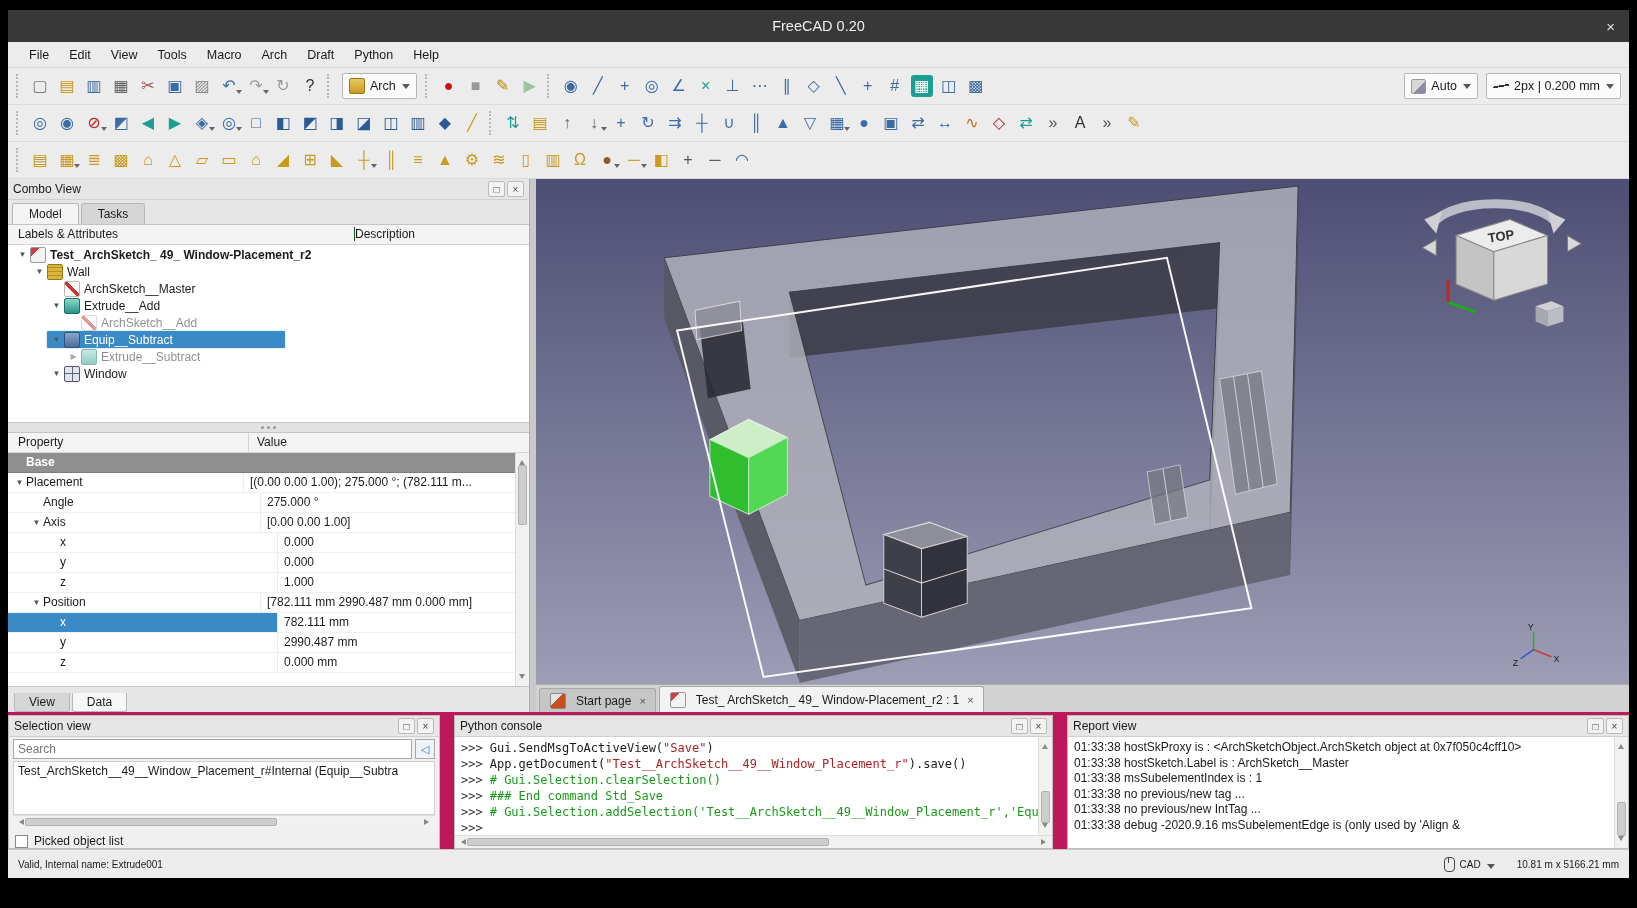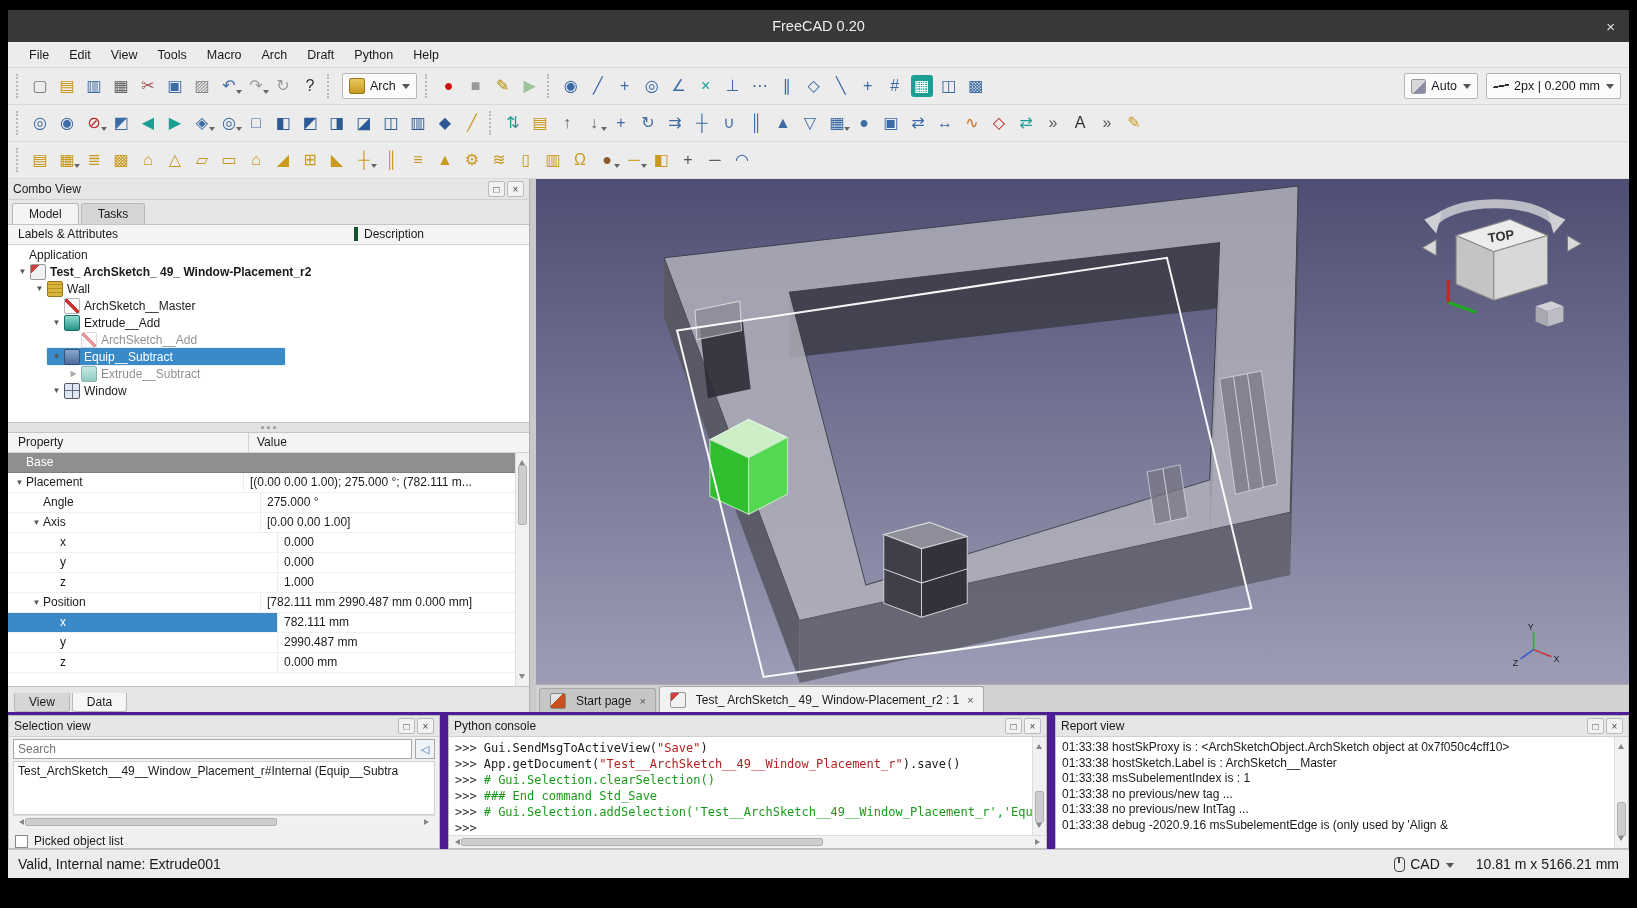--- a/index.html
+++ b/index.html
@@ -46,21 +46,21 @@
           font-size:10px;color:#444;border:1px solid #bbb;background:#f2f2f2;margin-left:2px;border-radius:2px}
 
   .cv-tabs{display:flex;padding:3px 4px 0;gap:2px;background:#e6e6e6;border-bottom:1px solid #c4c4c4;flex:none}
   .cv-tab{padding:3px 16px;border:1px solid #b8b8b8;border-bottom:none;border-radius:3px 3px 0 0;
           background:#d6d6d6;font-size:12px}
   .cv-tab.active{background:#f4f4f4}
 
   .tree-colhead{height:19px;background:#f4f4f4;border-bottom:1px solid #d4d4d4;position:relative;
                 font-size:12px;flex:none}
   .tree-colhead .c1{position:absolute;left:10px;top:2px}
-  .tree-colhead .c2{position:absolute;left:346px;top:2px;border-left:4px solid #14532d;padding-left:6px}
+  .tree-colhead .c2{position:absolute;left:346px;top:2px;border-left:1px solid #14532d;}
   .tree{flex:1;background:#fff;overflow:hidden;padding-top:1px;min-height:0}
   .trow{display:flex;align-items:center;height:17px;white-space:nowrap}
   .hlwrap{display:inline-flex;align-items:center;height:17px;padding:0 3px;border-radius:1px}
   .hlwrap.sel{background:#3a8ac8;outline:1px dotted #cfe2f2;padding-right:112px}
   .hlwrap.sel .tlabel{color:#fff}
   .hlwrap.dim{opacity:.5}
   .exp{width:13px;flex:none;font-size:8px;color:#555;text-align:center;line-height:17px}
   .tlabel{font-size:12px}
   .tlabel.bold{font-weight:bold}
   .ticon{width:14px;height:14px;display:inline-block;margin:0 4px 0 1px;border-radius:2px;flex:none;position:relative}
@@ -80,21 +80,21 @@
   .prop-colhead{height:19px;background:#f4f4f4;border-bottom:1px solid #d4d4d4;display:flex;flex:none;font-size:12px}
   .prop-colhead .c1{width:230px;padding:2px 0 0 10px;border-right:1px solid #d4d4d4}
   .prop-colhead .c2{padding:2px 0 0 8px}
   .prop-wrap{position:relative;flex:none;height:233px;background:#fff;overflow:hidden}
   .prop-grid{position:absolute;left:0;top:0;right:13px;bottom:0;background:#fff;overflow:hidden}
   .prow{display:flex;height:19px;line-height:19px;border-bottom:1px solid #f0f0f0;font-size:12px}
   .pname{width:230px;flex:none;display:flex;align-items:center;border-right:1px solid #ececec;
          overflow:hidden;white-space:nowrap}
   .pval{flex:1;padding-left:6px;overflow:hidden;white-space:nowrap}
   .prow.group{background:#8f8f8f;border-bottom:1px solid #7d7d7d}
-  .prow.group .pname{color:#fff;font-weight:normal;border-right:none;width:100%}
+  .prow.group .pname{color:#fff;font-weight:bold;border-right:none;width:100%}
   .pname.psel{background:#3a8ac8;color:#fff}
 
   .vscroll{position:absolute;right:0;top:0;bottom:0;width:13px;background:#f1f1f1;border-left:1px solid #ddd}
   .vscroll .arr{position:absolute;left:3px;width:0;height:0;border:3.5px solid transparent}
   .vscroll .arr.up{top:4px;border-bottom:5px solid #888}
   .vscroll .arr.down{bottom:4px;border-top:5px solid #888}
   .vthumb{position:absolute;left:2px;right:2px;background:#cdcdcd;border:1px solid #b2b2b2;border-radius:2px}
   .hscroll{height:12px;background:#f1f1f1;border-top:1px solid #ddd;position:relative;flex:none}
   .hscroll .arr{position:absolute;top:3px;width:0;height:0;border:3.5px solid transparent}
   .hscroll .arr.left{left:3px;border-right:5px solid #888}
@@ -112,21 +112,21 @@
   .viewport{flex:1;position:relative;min-height:0}
   .viewport svg{display:block;width:100%;height:100%}
   .mdi-tabs{height:27px;background:#d2d2d2;display:flex;align-items:flex-end;padding-left:3px;
             border-top:1px solid #adadad;flex:none}
   .mdi-tab{display:inline-flex;align-items:center;gap:6px;height:23px;padding:0 9px;background:#c6c6c6;
            border:1px solid #a8a8a8;border-bottom:none;border-radius:3px 3px 0 0;margin-right:3px;font-size:12px}
   .mdi-tab.active{background:#f2f2f2;height:25px}
   .mdi-close{color:#555;font-size:11px;margin-left:2px}
 
   
-  .bottom-row{height:134px;display:flex;background:#4c1d95;gap:8px;padding-top:3px;flex:none}
+  .bottom-row{height:134px;display:flex;background:#be185d;gap:14px;padding-top:3px;flex:none}
   .bpanel{background:#f0f0f0;display:flex;flex-direction:column;min-width:0;border:1px solid #bdbdbd}
   .sel-view{width:430px;flex:none}
   .py-console{width:597px;flex:none}
   .report-view{flex:1}
   .search-row{display:flex;align-items:center;padding:2px 4px;gap:3px;flex:none}
   .search-input{flex:1;height:18px;border:1px solid #a8a8a8;background:#fff;font-size:12px;padding:0 4px;
                 font-family:"Liberation Sans","DejaVu Sans",sans-serif}
   .clear-btn{width:18px;height:18px;border:1px solid #a8a8a8;background:#eef3f8;color:#3a6a9a;
              display:flex;align-items:center;justify-content:center;font-size:11px}
   .sel-list{flex:1;background:#fff;border:1px solid #d0d0d0;margin:0 4px;overflow:hidden;min-height:0}
@@ -141,21 +141,21 @@
   .seg-code{color:#1a1a1a}
   .seg-string{color:#b22222}
   .seg-comment{color:#1a9a1a}
 
   .report-body{flex:1;background:#fff;position:relative;overflow:hidden;min-height:0}
   .report-lines{position:absolute;inset:0 13px 0 0;padding:3px 6px;font-size:12px;line-height:15.5px;overflow:hidden}
   .report-line{margin-bottom:0}
 
   
   .statusbar{height:28px;display:flex;align-items:center;background:#ececec;border-top:1px solid #c6c6c6;
-             padding:0 10px;font-size:14px;flex:none}
+             padding:0 10px;font-size:10px;flex:none}
   .statusbar .msg{flex:1}
   .nav-style{display:flex;align-items:center;gap:5px;margin-right:22px;position:relative;padding-right:14px}
   .nav-style::after{content:"";position:absolute;right:0;top:7px;border:4px solid transparent;border-top:5px solid #555}
   .mouse-icon{width:9px;height:13px;border:1.5px solid #444;border-radius:4px;position:relative}
   .mouse-icon::after{content:"";position:absolute;left:3px;top:0;width:1.5px;height:5px;background:#444}
 </style>
 </head>
 <body>
 
 <div class="window">
@@ -628,27 +628,20 @@
           <span class="cv-tab active">Model</span>
 
           <span class="cv-tab">Tasks</span>
         </div>
       <div class="tree-colhead">
         <span class="c1">Labels &amp; Attributes</span>
         <span class="c2">Description</span>
       </div>
       <div class="tree">
 
-          <div class="trow" style="padding-left: 5px;">
-            <span class="hlwrap">
-              <span class="exp"></span>
-
-              <span class="tlabel">Application</span>
-            </span>
-          </div>
 
           <div class="trow" style="padding-left: 5px;">
             <span class="hlwrap">
               <span class="exp">▼</span>
               <span class="ticon ti-document"></span>
               <span class="tlabel bold">Test_ ArchSketch_ 49_ Window-Placement_r2</span>
             </span>
           </div>
 
           <div class="trow" style="padding-left: 22px;">

